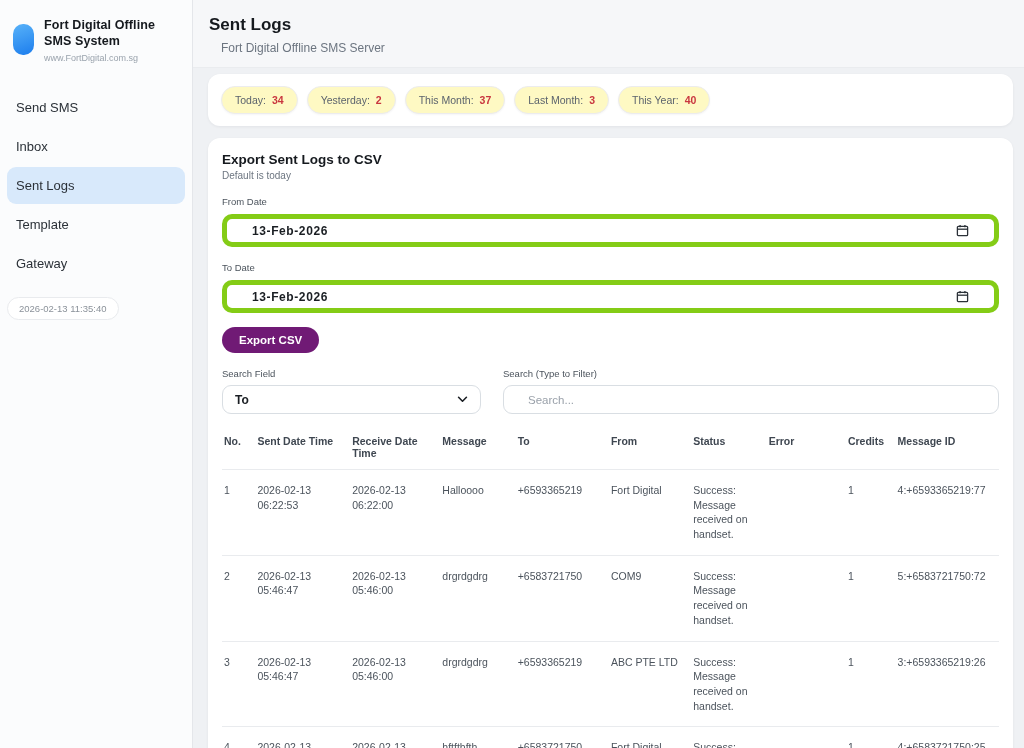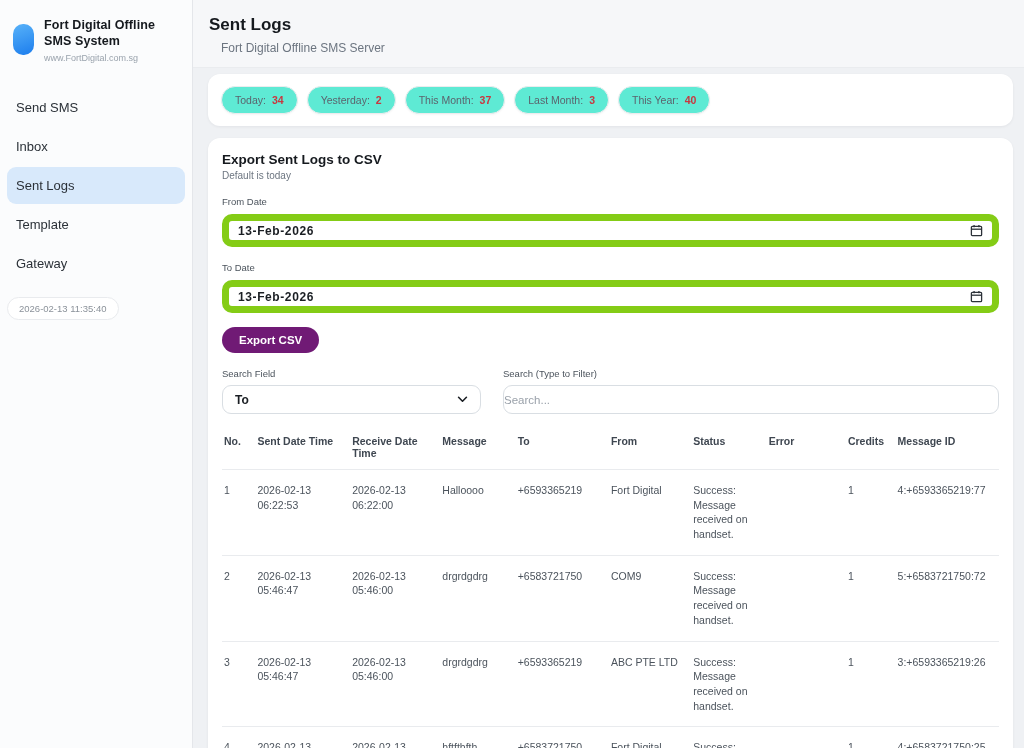--- a/index.html
+++ b/index.html
@@ -25,43 +25,43 @@
   
   .main { flex:1; height:100%; display:flex; flex-direction:column; overflow:hidden; }
   .page-head { padding:15px 16px 12px; background:#f6f7f9; box-shadow:0 1px 0 rgba(0,0,0,.02); }
   .page-title { font-size:17px; font-weight:bold; color:#15191e; }
   .page-sub { font-size:12px; color:#6c7580; margin-top:6px;margin-left:12px; }
   .content { flex:1; padding:7px 11px 0 15px; overflow:hidden; }
 
   .card { background:#fff; border-radius:12px; box-shadow:0 1px 3px rgba(16,24,40,.06); }
   .stats-card { padding:12px 13px; }
   .stat-pill { display:inline-flex; align-items:center; gap:6px; margin-right:9px;
-    padding:7px 13px; border:1px solid #ececee; border-radius:999px; background:#5eead4;
+    padding:7px 13px; border:1px solid #ececee; border-radius:999px; background:#fef9c3;
     box-shadow:0 1px 2px rgba(16,24,40,.04); font-size:10.5px; }
   .stat-label { color:#5b636d; }
   .stat-value { font-weight:bold; color:#c9363f; }
 
   .main-card { margin-top:12px; padding:14px; height:626px; }
   .section-title { font-size:13.5px; font-weight:bold; color:#15191e; }
   .section-sub { font-size:10px; color:#6c7580; margin-top:3px; }
   .field-label { font-size:9.5px; color:#4b535c; margin-top:15px; }
-  .date-input { margin-top:7px; height:33px; border:7px solid #84cc16; border-radius:10px;
-    display:flex; align-items:center; padding:0 9px; cursor:pointer; }
+  .date-input { margin-top:7px; height:33px; border:5px solid #84cc16; border-radius:10px;
+    display:flex; align-items:center; padding:0 25px; cursor:pointer; }
   .date-value { flex:1; font-size:12px; font-weight:bold; color:#1a1e23; letter-spacing:.6px; }
   .btn-primary { display:inline-block; margin-top:14px; padding:7px 17px; background:#701a75;
     color:#fff; font-size:11.5px; font-weight:bold; border:none; border-radius:999px; cursor:pointer; }
 
   .search-row { display:flex; gap:22px; margin-top:15px; }
   .search-col-left { width:259px; flex:none; }
   .search-col-right { flex:1; }
   .combo { margin-top:6px; height:29px; border:1px solid #d9dee3; border-radius:9px;
     display:flex; align-items:center; padding:0 12px; cursor:pointer; }
   .combo-value { flex:1; font-size:12px; font-weight:bold; color:#1a1e23; }
   .search-input { margin-top:6px; height:29px; width:100%; border:1px solid #d9dee3;
-    border-radius:9px; padding:0 0; font-size:11.5px; color:#32383e; outline:none;
+    border-radius:9px; padding:0 24px; font-size:11.5px; color:#32383e; outline:none;
     font-family:"Liberation Sans","DejaVu Sans",sans-serif; }
   .search-input::placeholder { color:#9aa1aa; }
 
   
   .logs-table { width:100%; margin-top:13px; border-collapse:collapse; table-layout:fixed; }
   .logs-table th { font-size:10.5px; font-weight:bold; color:#3f4751; text-align:left;
     vertical-align:top; padding:8px 8px 10px 2px; }
   .logs-table td { font-size:10.5px; color:#4b535c; text-align:left; vertical-align:top;
     padding:13px 8px 13px 2px; border-top:1px solid #e9ebee; line-height:1.4;
     overflow-wrap:break-word; }

